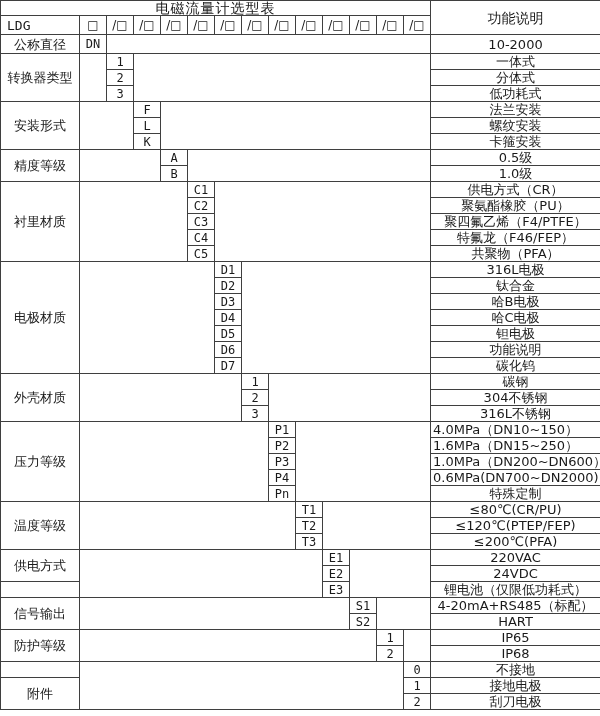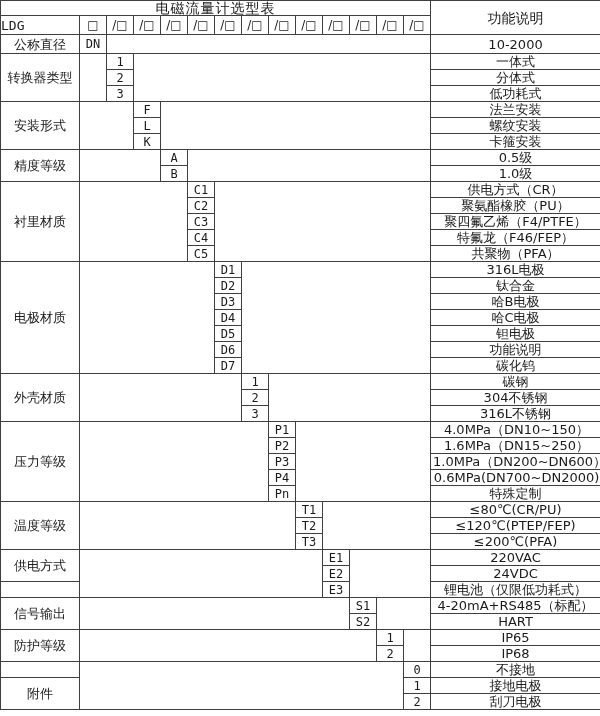--- a/index.html
+++ b/index.html
@@ -29,25 +29,25 @@
   .r-model td{height:18px;}
   .r-dn td{height:18px;text-align:center;}
   .r-block td{height:15px;}
   .t-title{letter-spacing:1px;}
   .t-funchdr{font-size:14px;}
   .lbl{text-align:center;font-size:13px;}
   .code{
     font-family:"DejaVu Sans Mono","DejaVu Sans",monospace;
     font-size:12px;
   }
-  .model-prefix{text-align:left;padding-left:0;
+  .model-prefix{text-align:left;padding-left:6px;
     font-family:"DejaVu Sans Mono","DejaVu Sans",monospace;font-size:13px;}
   .boxglyph{font-size:12px;}
   .desc{font-size:13px;}
-  .desc-left{text-align:center;padding-left:2px;}
+  .desc-left{text-align:left;padding-left:2px;}
   .spacer{background:#ffffff;}
 </style>
 </head>
 <body>
 
 <table>
   <colgroup id="cols">
       <col style="width: 79px;">
       <col style="width: 27px;">
       <col style="width: 27px;">

